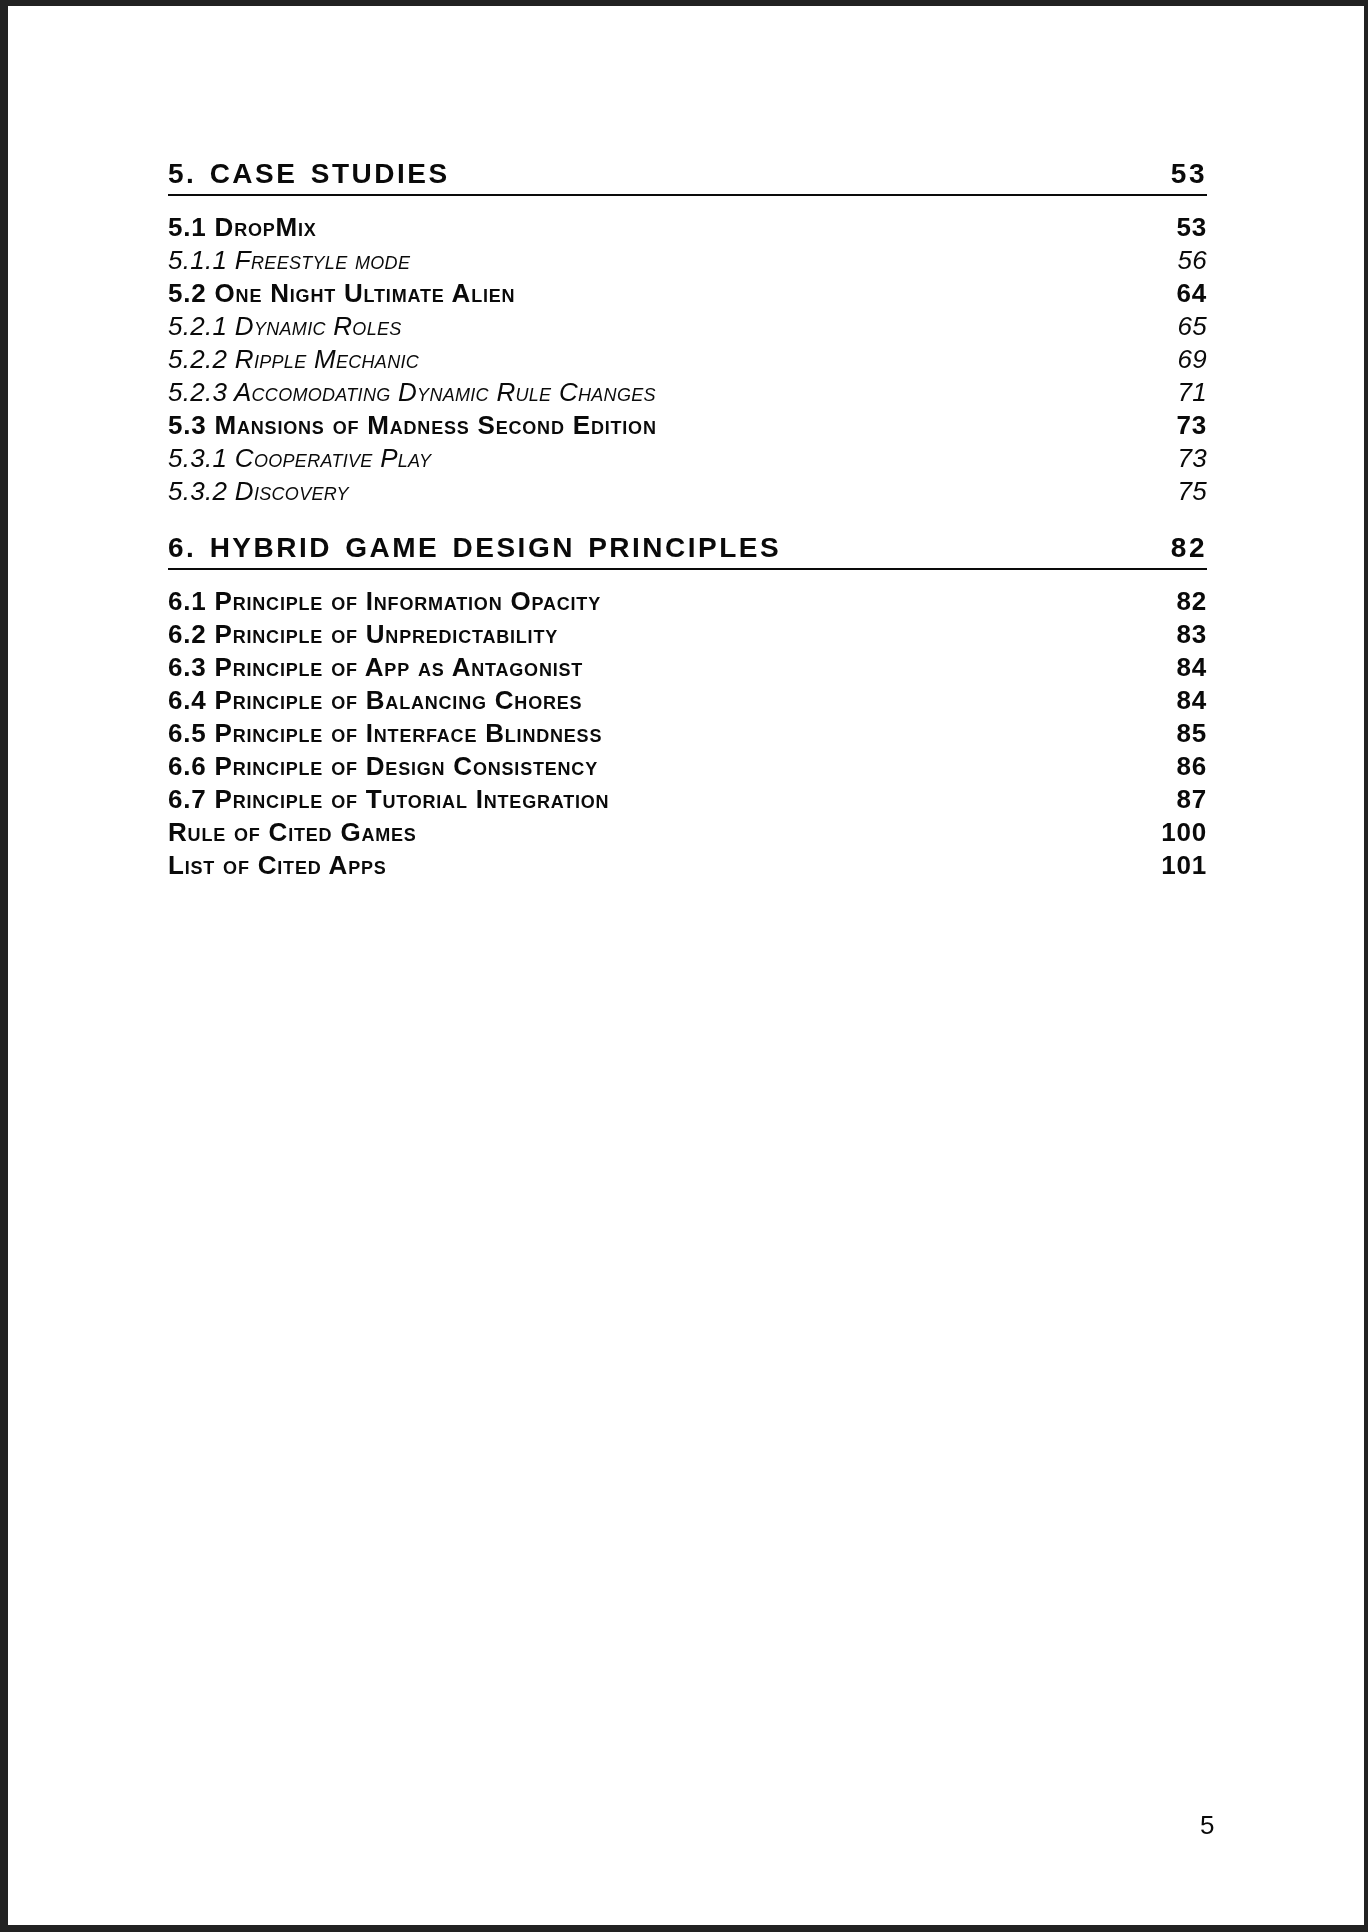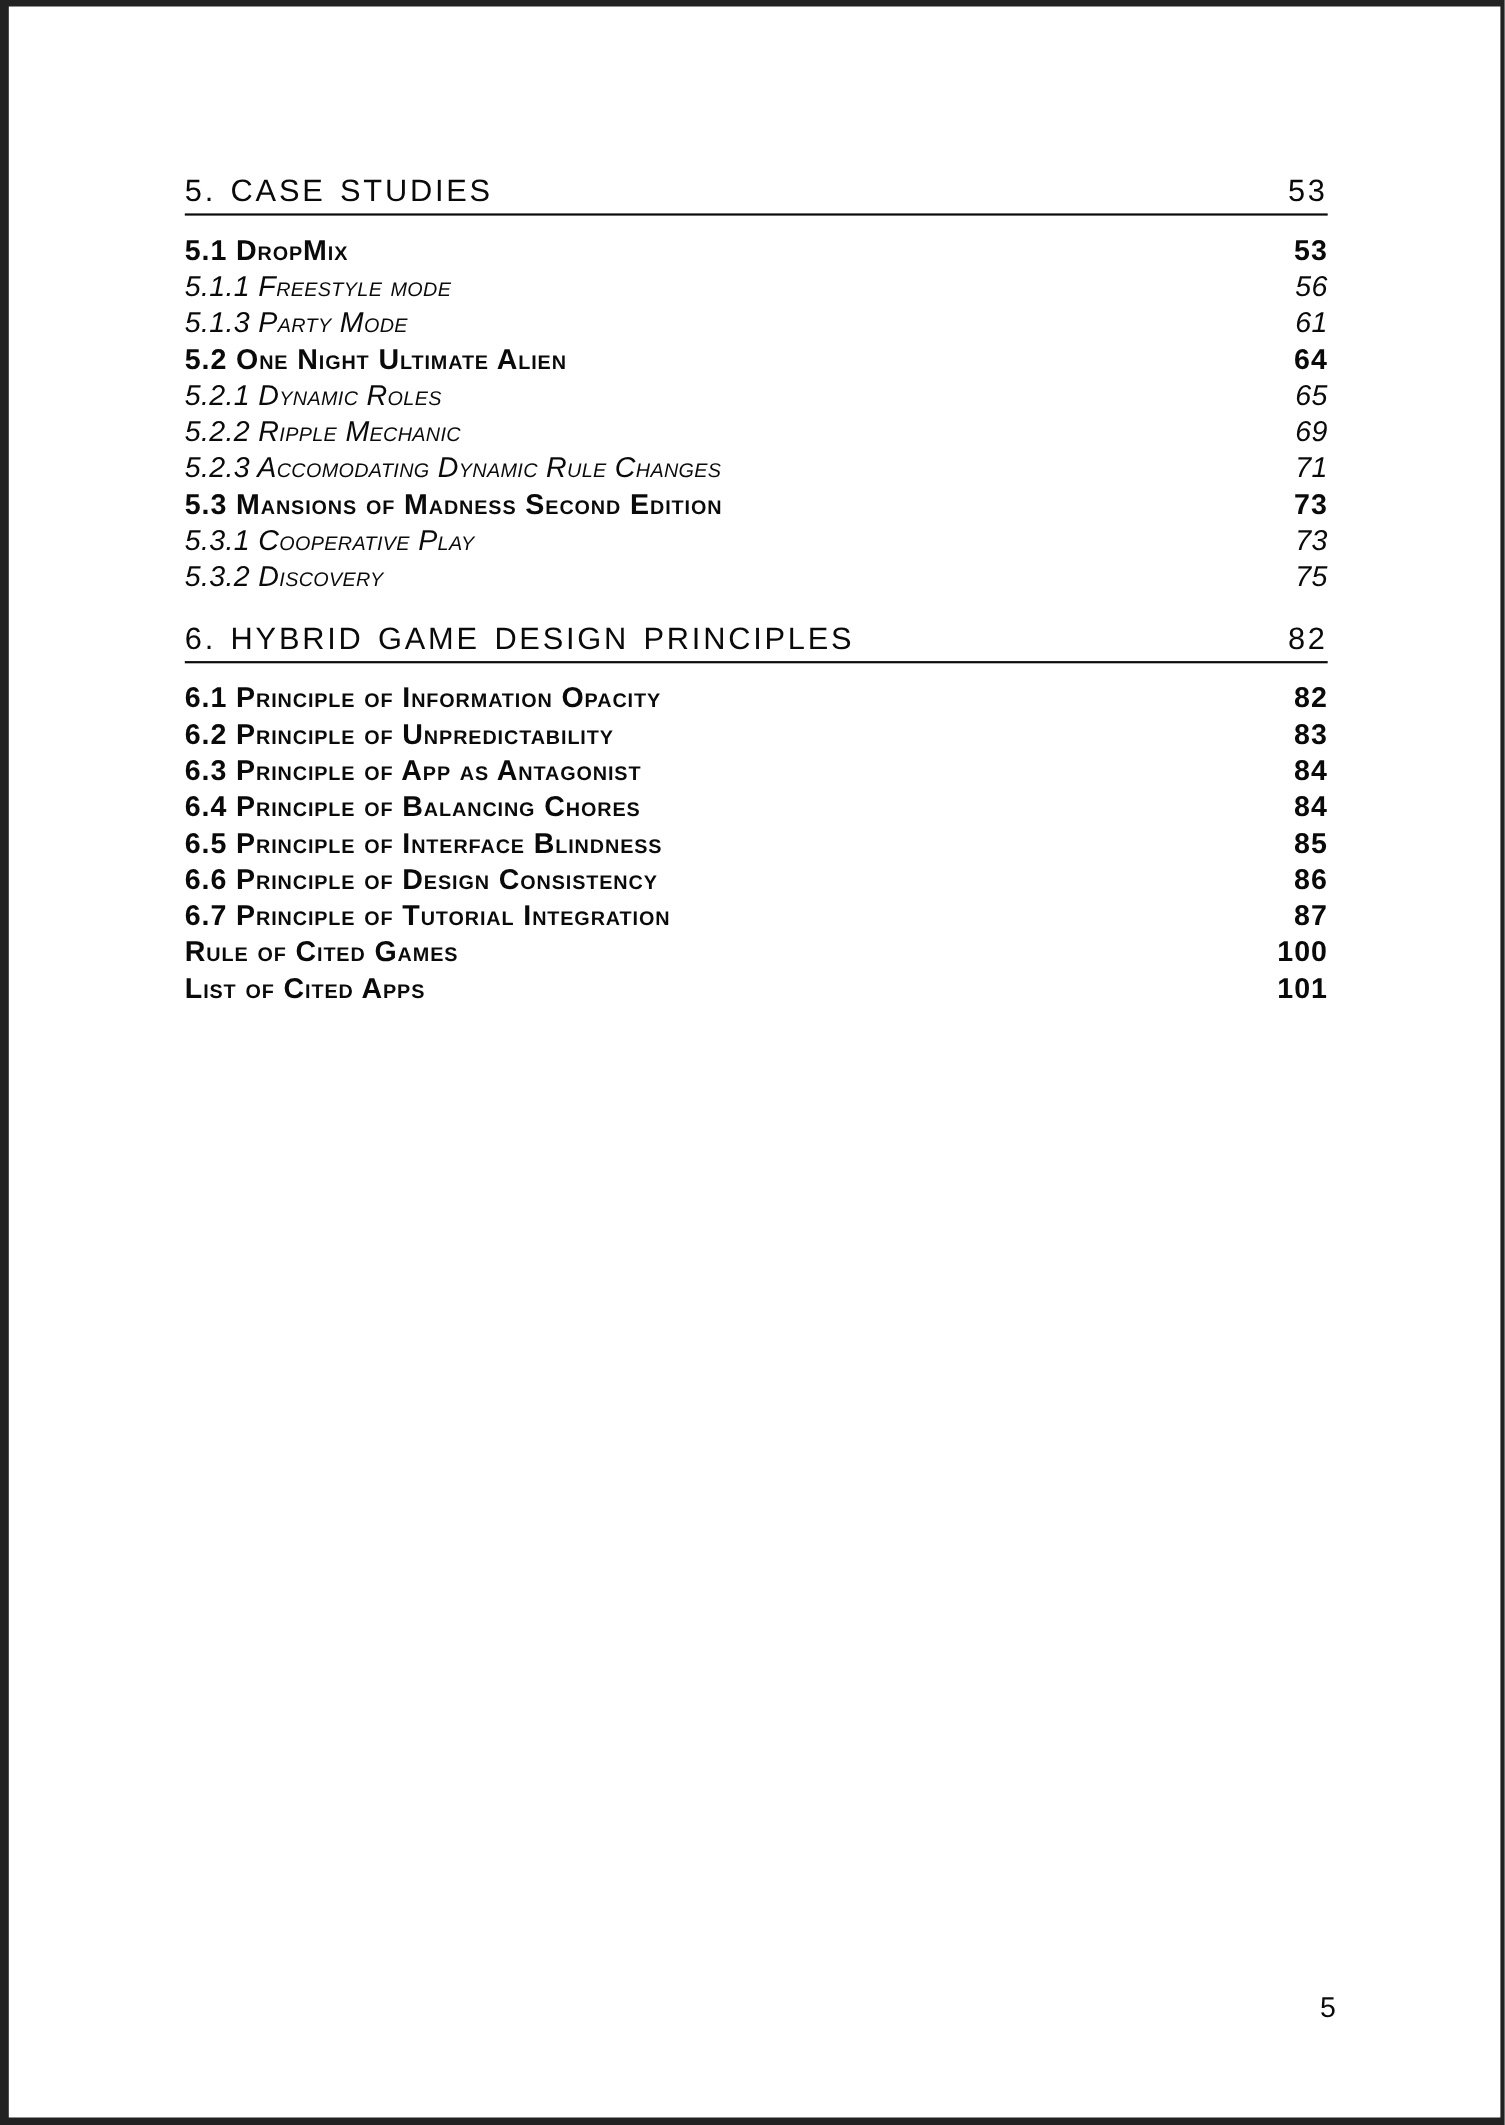--- a/index.html
+++ b/index.html
@@ -40,21 +40,21 @@
     padding-right: 20px;
   }
   .toc-row .pageno {
     flex: 0 0 auto;
     text-align: right;
     white-space: nowrap;
   }
   .toc-row.chapter {
     font-size: 28px;
     line-height: 28px;
-    font-weight: 400;
+    font-weight: 700;
     letter-spacing: 2.5px;
     word-spacing: 3px;
     text-transform: uppercase;
     border-bottom: 2px solid #0a0a0a;
     padding-bottom: 6px;
     margin-top: 30px;
     margin-bottom: 18px;
   }
   .toc-row.chapter:first-child {
     margin-top: 0;
@@ -98,24 +98,20 @@
         <span class="title">5. CASE STUDIES</span>
         <span class="pageno">53</span>
       </div>
       <div class="toc-row section">
         <span class="title">5.1 DropMix</span>
         <span class="pageno">53</span>
       </div>
       <div class="toc-row subsection">
         <span class="title">5.1.1 Freestyle mode</span>
         <span class="pageno">56</span>
-      </div>
-      <div class="toc-row subsection">
-        <span class="title">5.1.3 Party Mode</span>
-        <span class="pageno">61</span>
       </div>
       <div class="toc-row section">
         <span class="title">5.2 One Night Ultimate Alien</span>
         <span class="pageno">64</span>
       </div>
       <div class="toc-row subsection">
         <span class="title">5.2.1 Dynamic Roles</span>
         <span class="pageno">65</span>
       </div>
       <div class="toc-row subsection">

